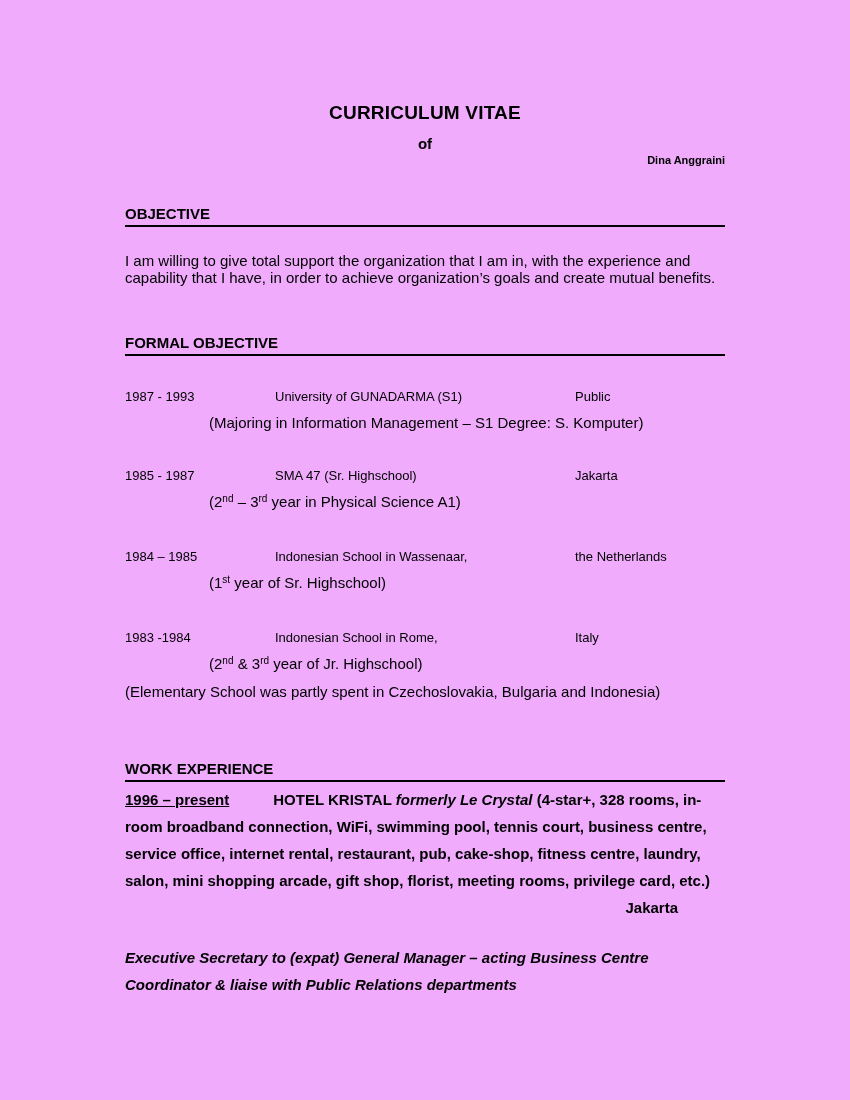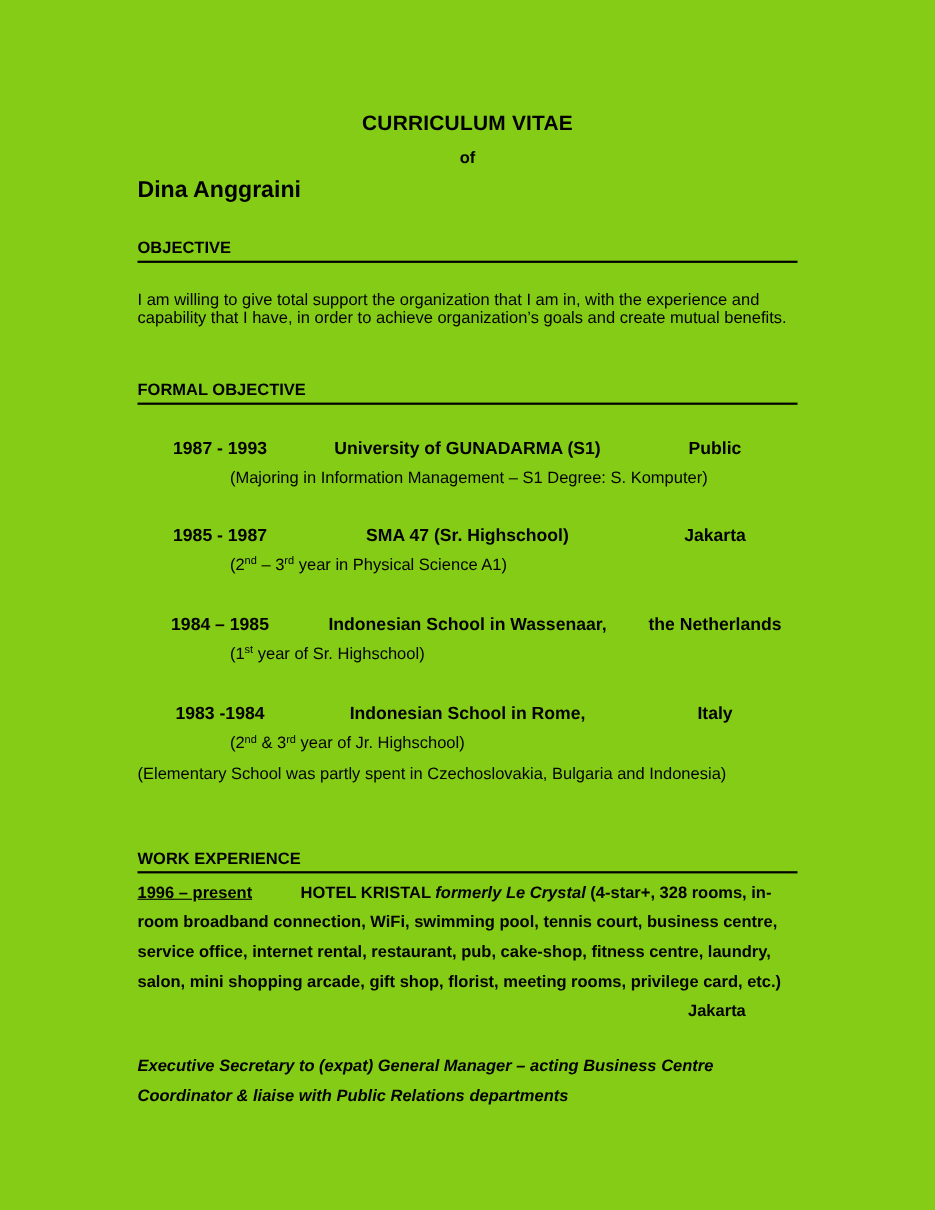--- a/index.html
+++ b/index.html
@@ -3,40 +3,40 @@
 <meta charset="utf-8">
 <style>
   * { margin: 0; padding: 0; box-sizing: border-box; }
   html, body { background: #ffffff; }
   body {
     width: 850px; height: 1100px;
     font-family: "Liberation Sans", sans-serif;
     color: #000000;
     overflow: hidden;
   }
-  .page { width: 850px; height: 1100px; padding: 103px 125px 0 125px; background: #84cc16; }
+  .page { width: 850px; height: 1100px; padding: 103px 125px 0 125px; background: #f0abfc; }
 
   .doc-title   { text-align: center; font-weight: bold; font-size: 19px; line-height: 20px; letter-spacing: .2px; }
   .doc-subtitle{ text-align: center; font-weight: bold; font-size: 15px; line-height: 17px; margin-top: 12px; }
-  .doc-author  { text-align: left; font-weight: bold; font-size: 21px; line-height: 17px; margin-top: 12px; }
+  .doc-author  { text-align: right; font-weight: bold; font-size: 11px; line-height: 17px; margin-top: 0; }
 
   .section-heading {
     font-weight: bold; font-size: 15px; line-height: 18px;
     border-bottom: 2px solid #000; padding-bottom: 2px;
   }
   .objective-heading { margin-top: 36px; }
   .objective-body    { margin-top: 25px; font-size: 15px; line-height: 17px; }
 
   .education-heading { margin-top: 48px; }
   .edu-entries       { margin-top: 32px; }
   .edu-entry         { margin-bottom: 36px; }
   .edu-entry.last    { margin-bottom: 9px; }
   .edu-row {
     display: grid; grid-template-columns: 150px 300px 1fr;
-    font-weight: bold; font-size: 16px; line-height: 17px; text-align: center;
+    font-weight: normal; font-size: 13px; line-height: 17px;
   }
   .edu-detail { margin-left: 84px; margin-top: 9px; font-size: 15px; line-height: 17px; }
   .edu-note   { font-size: 15px; line-height: 17px; }
   sup { font-size: 10px; vertical-align: baseline; position: relative; top: -5px; }
 
   .work-heading { margin-top: 60px; }
   .we-para     { margin-top: 4px; font-size: 15px; font-weight: bold; line-height: 27px; }
   .we-period   { text-decoration: underline; }
   .we-tab      { display: inline-block; width: 44px; }
   .we-former   { font-style: italic; }

